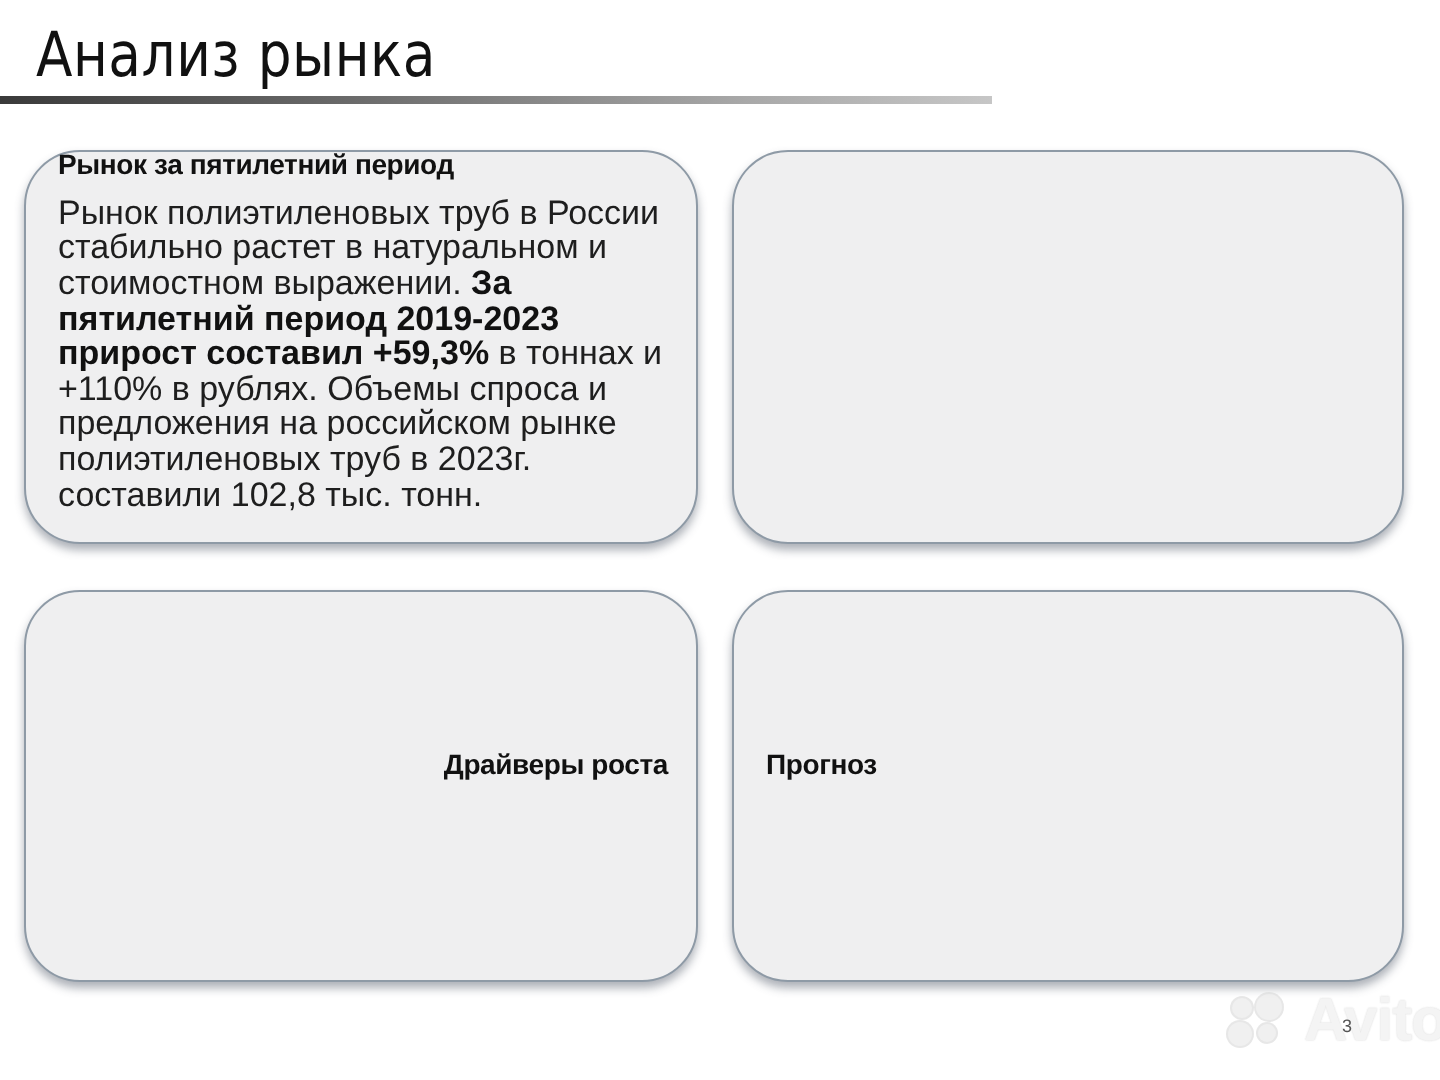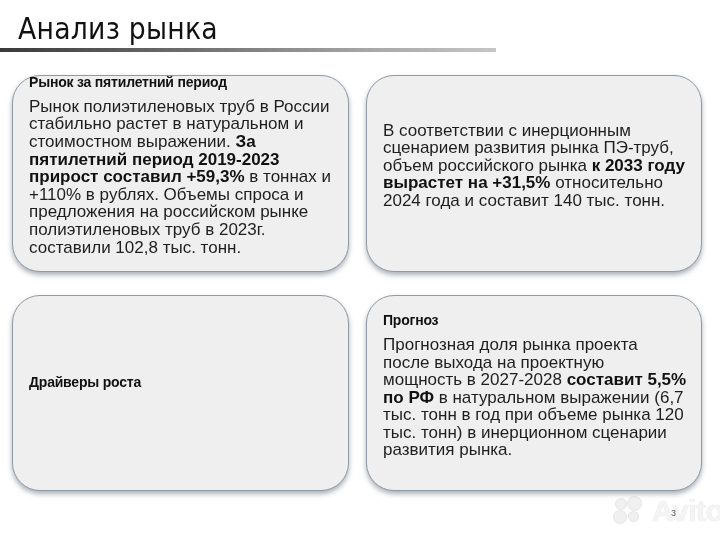--- a/index.html
+++ b/index.html
@@ -44,21 +44,21 @@
       border: 1.5px solid #8e9aa6;
       border-radius: 28px;
       box-shadow: 0 3px 5px rgba(70, 80, 95, 0.45);
       padding: 0 14px 16px 16px;
       display: flex;
       flex-direction: column;
       justify-content: center;
     }
     .card.tl { left: 12px;  top: 75px;  width: 337px; height: 197px; }
     .card.tr { left: 366px; top: 75px;  width: 336px; height: 197px; }
-    .card.bl { left: 12px;  top: 295px; width: 337px; height: 196px; }
+    .card.bl { left: 12px;  top: 295px; width: 337px; height: 196px; align-items: flex-end; }
     .card.br { left: 366px; top: 295px; width: 336px; height: 196px; }
 
     .card-heading {
       font-family: "Liberation Sans", sans-serif;
       font-weight: bold;
       font-size: 14px;
       color: #111111;
       margin: 0 0 7px 0;
       line-height: 18px;
       letter-spacing: -0.2px;
@@ -121,34 +121,28 @@
 <div class="title-rule"></div>
 
 <div class="card tl">
   <div class="card-heading">Рынок за пятилетний период</div>
   <p class="card-body">
     <span>Рынок полиэтиленовых труб в России стабильно растет в натуральном и стоимостном выражении. </span><b>За пятилетний период 2019-2023 прирост составил +59,3%</b><span> в тоннах и +110% в рублях. Объемы спроса и предложения на российском рынке полиэтиленовых труб в 2023г. составили 102,8 тыс. тонн.</span>
   </p>
 </div>
 
 <div class="card tr">
-  <p class="card-body">
-    <span>В соответствии с инерционным сценарием развития рынка ПЭ-труб, объем российского рынка </span><b>к 2033 году вырастет на +31,5%</b><span> относительно 2024 года и составит 140 тыс. тонн.</span>
-  </p>
 </div>
 
 <div class="card bl">
   <div class="card-heading">Драйверы роста</div>
 </div>
 
 <div class="card br">
   <div class="card-heading">Прогноз</div>
-  <p class="card-body">
-    <span>Прогнозная доля рынка проекта после выхода на проектную мощность в 2027-2028 </span><b>составит 5,5% по РФ</b><span> в натуральном выражении (6,7 тыс. тонн в год при объеме рынка 120 тыс. тонн) в инерционном сценарии развития рынка.</span>
-  </p>
 </div>
 
 <div class="watermark">
   <div class="watermark-dots">
     <span style="left:2px; top:2px; width:10px; height:10px;"></span>
     <span style="left:14px; top:0px; width:13px; height:13px;"></span>
     <span style="left:0px; top:14px; width:12px; height:12px;"></span>
     <span style="left:15px; top:15px; width:9px; height:9px;"></span>
   </div>
   <div class="watermark-text">Avito</div>

